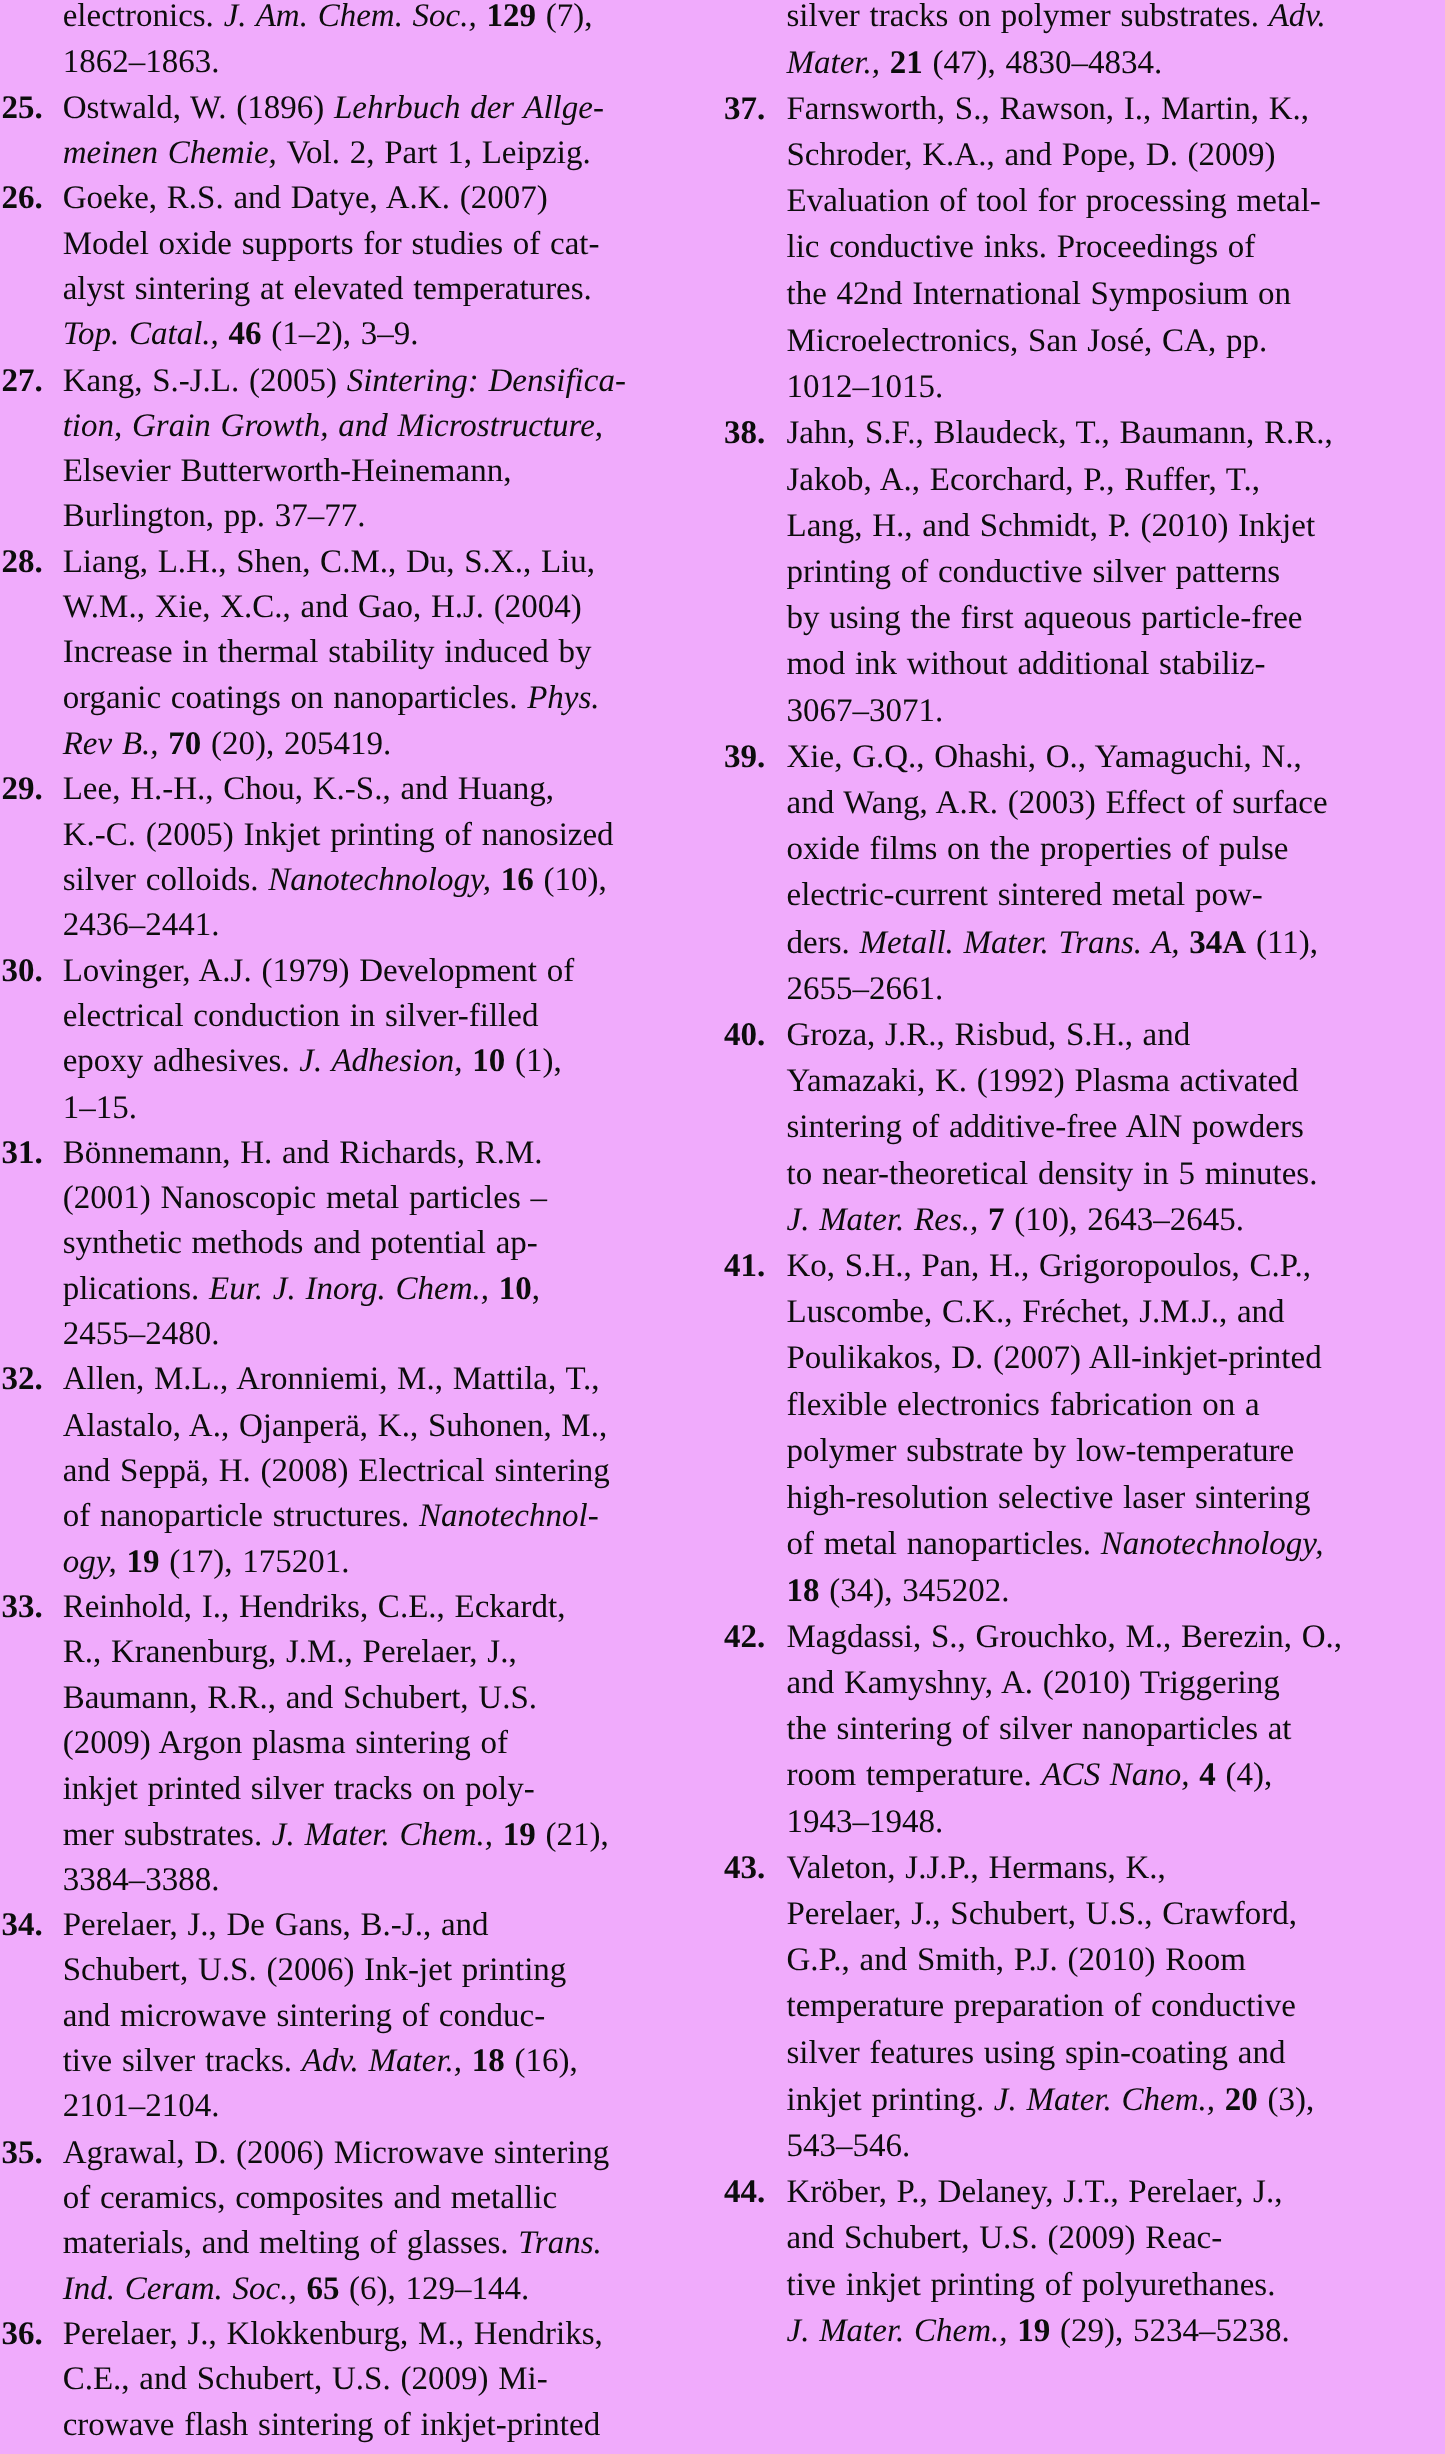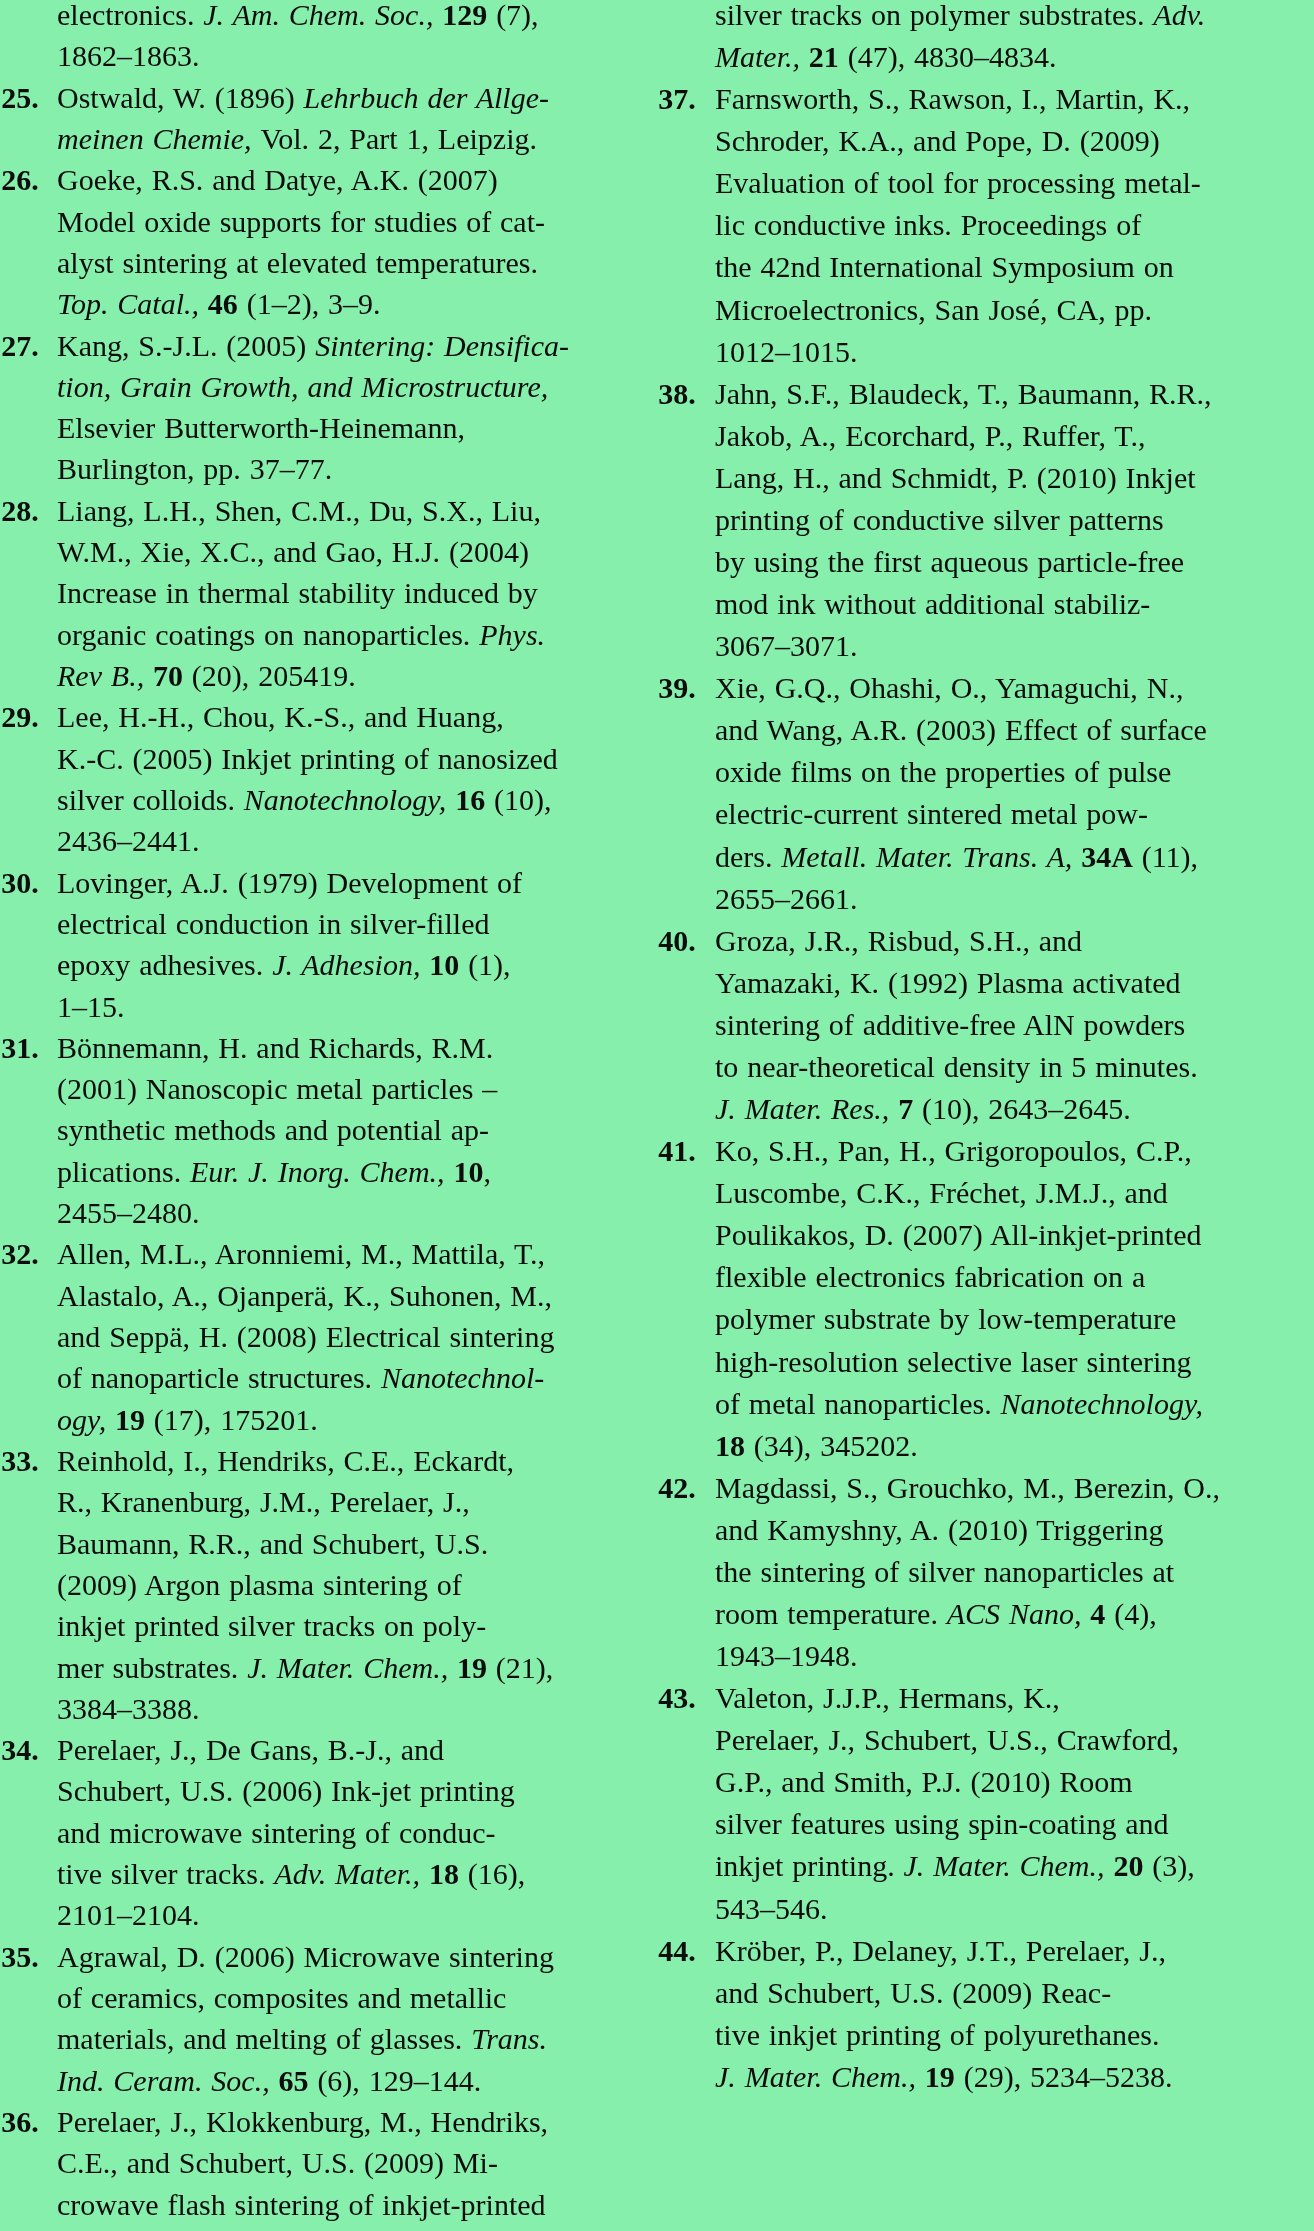--- a/index.html
+++ b/index.html
@@ -4,21 +4,21 @@
 <style>
   html, body {
     margin: 0;
     padding: 0;
     background: #ffffff;
   }
   .page {
     position: relative;
     width: 1314px;
     height: 2231px;
-    background: #86efac;
+    background: #f0abfc;
     color: #0d0d0d;
     font-family: "Liberation Serif", serif;
     font-size: 30px;
     word-spacing: 0.045em;
     overflow: hidden;
     text-decoration: underline;
   }
   .col {
     position: absolute;
     top: -6px;
@@ -254,20 +254,21 @@
           <div class="line"><span>room temperature. </span><span class="seg-i">ACS Nano, </span><span class="seg-b">4</span><span> (4),</span></div>
           <div class="line"><span>1943–1948.</span></div>
         </div>
       </div>
       <div class="entry">
         <div class="num">43.</div>
         <div class="lines">
           <div class="line"><span>Valeton, J.J.P., Hermans, K.,</span></div>
           <div class="line"><span>Perelaer, J., Schubert, U.S., Crawford,</span></div>
           <div class="line"><span>G.P., and Smith, P.J. (2010) Room</span></div>
+          <div class="line"><span>temperature preparation of conductive</span></div>
           <div class="line"><span>silver features using spin-coating and</span></div>
           <div class="line"><span>inkjet printing. </span><span class="seg-i">J. Mater. Chem., </span><span class="seg-b">20</span><span> (3),</span></div>
           <div class="line"><span>543–546.</span></div>
         </div>
       </div>
       <div class="entry">
         <div class="num">44.</div>
         <div class="lines">
           <div class="line"><span>Kröber, P., Delaney, J.T., Perelaer, J.,</span></div>
           <div class="line"><span>and Schubert, U.S. (2009) Reac-</span></div>

